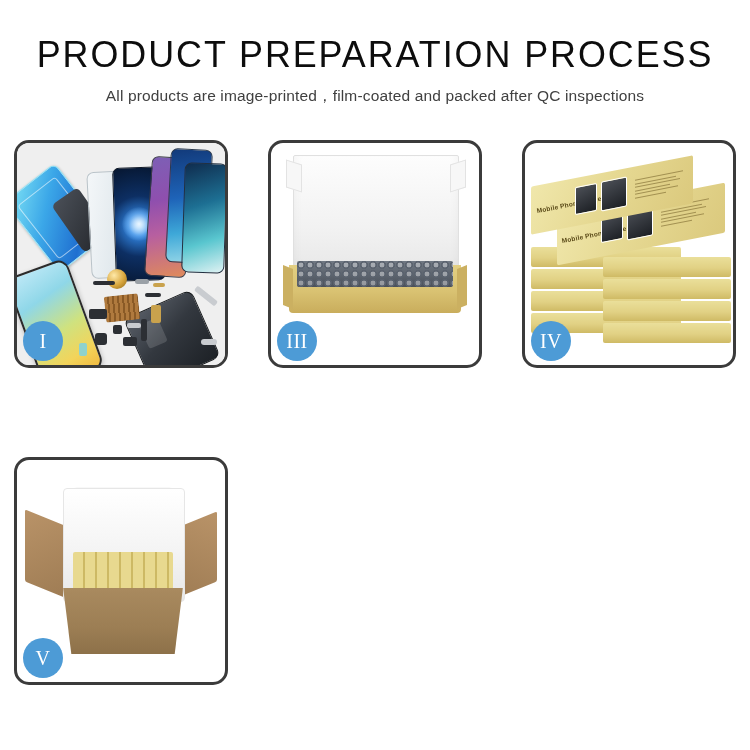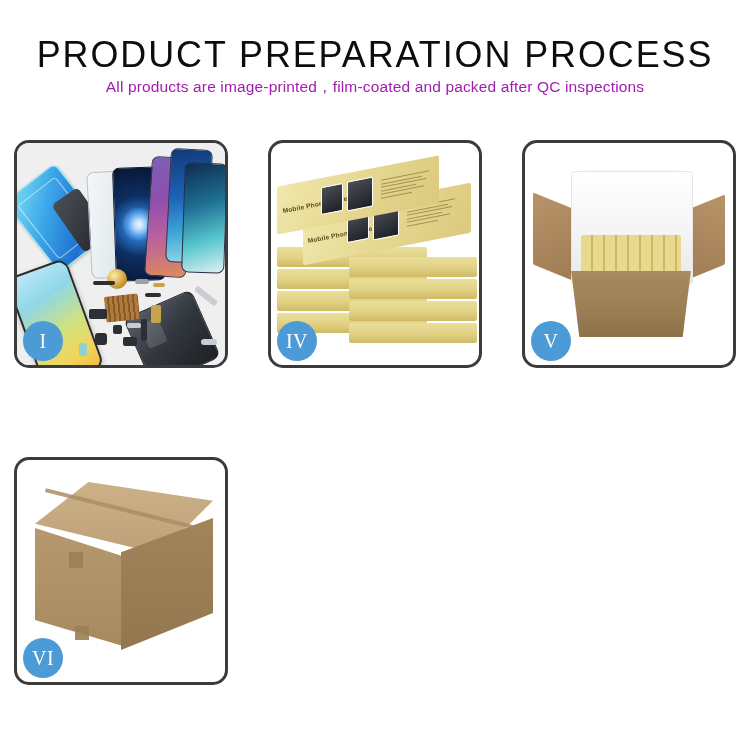--- a/index.html
+++ b/index.html
@@ -26,22 +26,22 @@
     font-weight: 400;
     letter-spacing: 2.0px;
     color: #0d0d0d;
     line-height: 1;
     white-space: nowrap;
     transform: scaleX(0.97);
   }
   .subtitle {
     font-size: 15.5px;
     font-weight: 400;
-    color: #a21caf;
-    margin-top: 4px;
+    color: #404040;
+    margin-top: 13px;
     letter-spacing: 0.15px;
     white-space: nowrap;
   }
 
   
   .grid {
     position: absolute;
     left: 14px;
     top: 140px;
     width: 722px;
@@ -375,20 +375,28 @@
         <div class="part" style="left:124px;top:176px;width:6px;height:22px;"></div>
         <div class="part gold" style="left:134px;top:162px;width:10px;height:18px;border-radius:2px;"></div>
         <div class="part sil" style="left:176px;top:150px;width:26px;height:6px;transform:rotate(38deg);"></div>
         <div class="part sil" style="left:184px;top:196px;width:16px;height:6px;border-radius:3px;"></div>
       </div>
     </div>
     <div class="badge">I</div>
   </div>
 
 
+  <div class="panel">
+    <div class="panel-inner">
+      <div class="box3-lid"></div>
+      <div class="box3-base"></div>
+      <div class="box3-fill"></div>
+    </div>
+    <div class="badge">III</div>
+  </div>
 
   <div class="panel">
     <div class="panel-inner">
       <div class="stack">
 
         <div class="sbox" style="left:0px;top:148px;width:150px;height:20px;"></div>
         <div class="sbox" style="left:0px;top:126px;width:150px;height:20px;"></div>
         <div class="sbox" style="left:0px;top:104px;width:150px;height:20px;"></div>
         <div class="sbox" style="left:0px;top:82px;width:150px;height:20px;"></div>
 
@@ -432,25 +440,14 @@
       <div class="c5-back-l"></div>
       <div class="c5-back-r"></div>
       <div class="c5-foam-lid"></div>
       <div class="c5-foam"></div>
       <div class="c5-content"></div>
       <div class="c5-front"></div>
     </div>
     <div class="badge">V</div>
   </div>
 
-  <div class="panel">
-    <div class="panel-inner">
-      <div class="c6-top"></div>
-      <div class="c6-seam"></div>
-      <div class="c6-left"></div>
-      <div class="c6-right"></div>
-      <div class="c6-tape" style="left:52px;top:92px;width:14px;height:16px;"></div>
-      <div class="c6-tape" style="left:58px;top:166px;width:14px;height:14px;"></div>
-    </div>
-    <div class="badge">VI</div>
-  </div>
 
 </div>
 
 </body></html>

